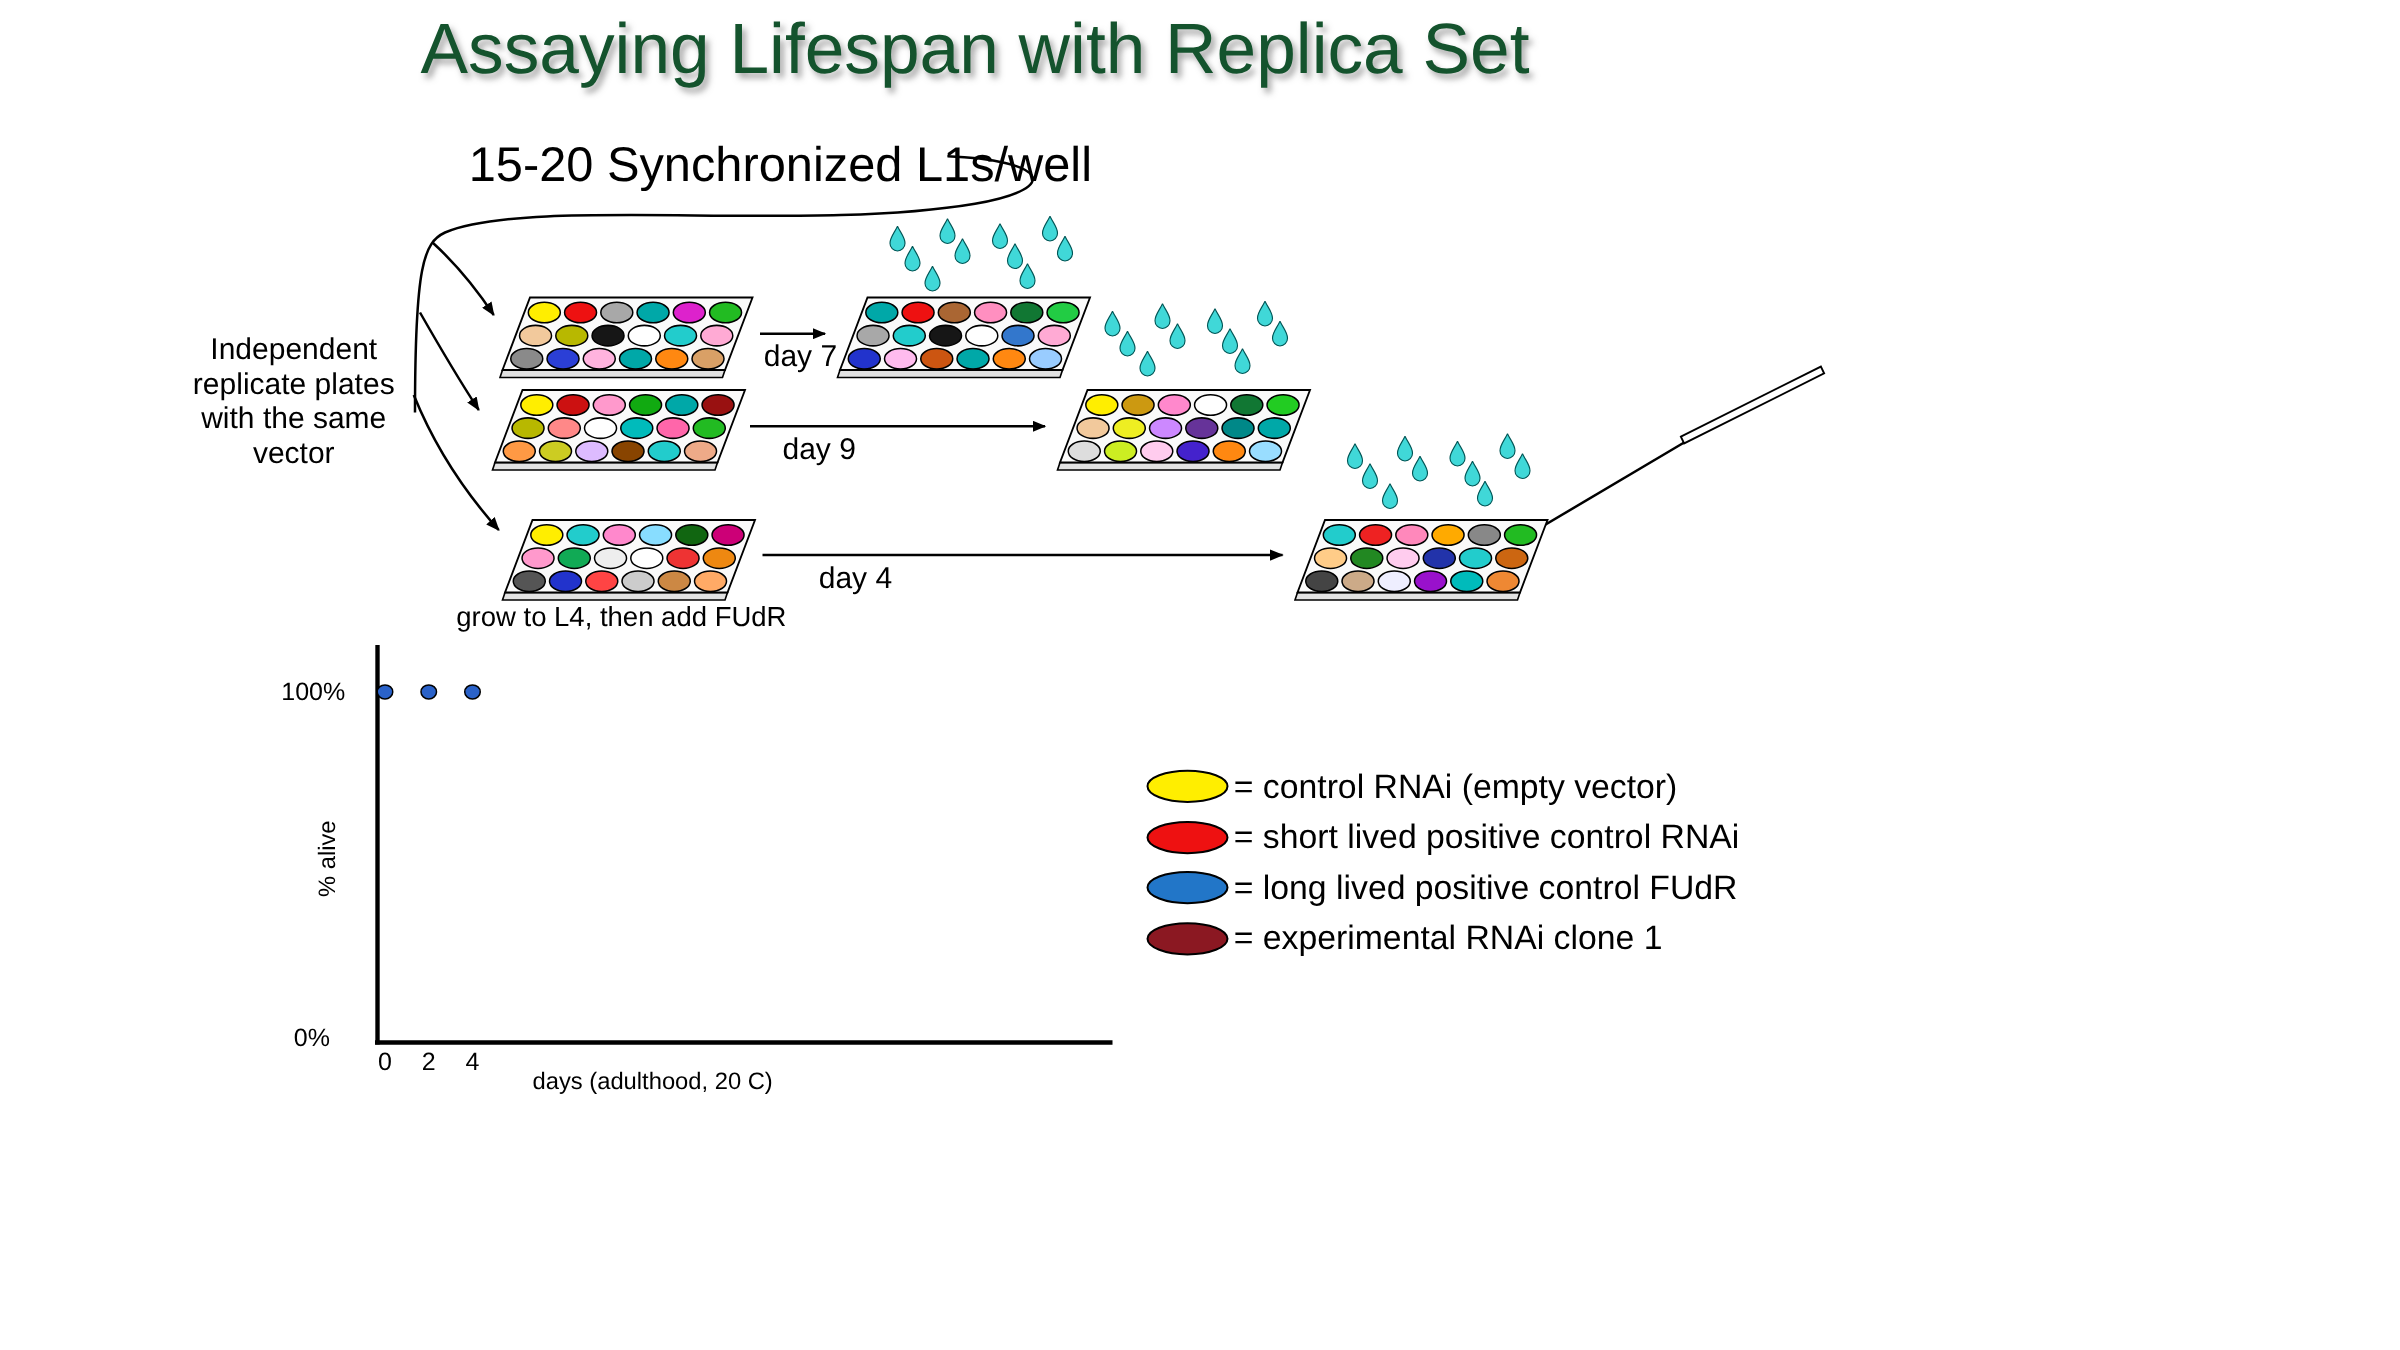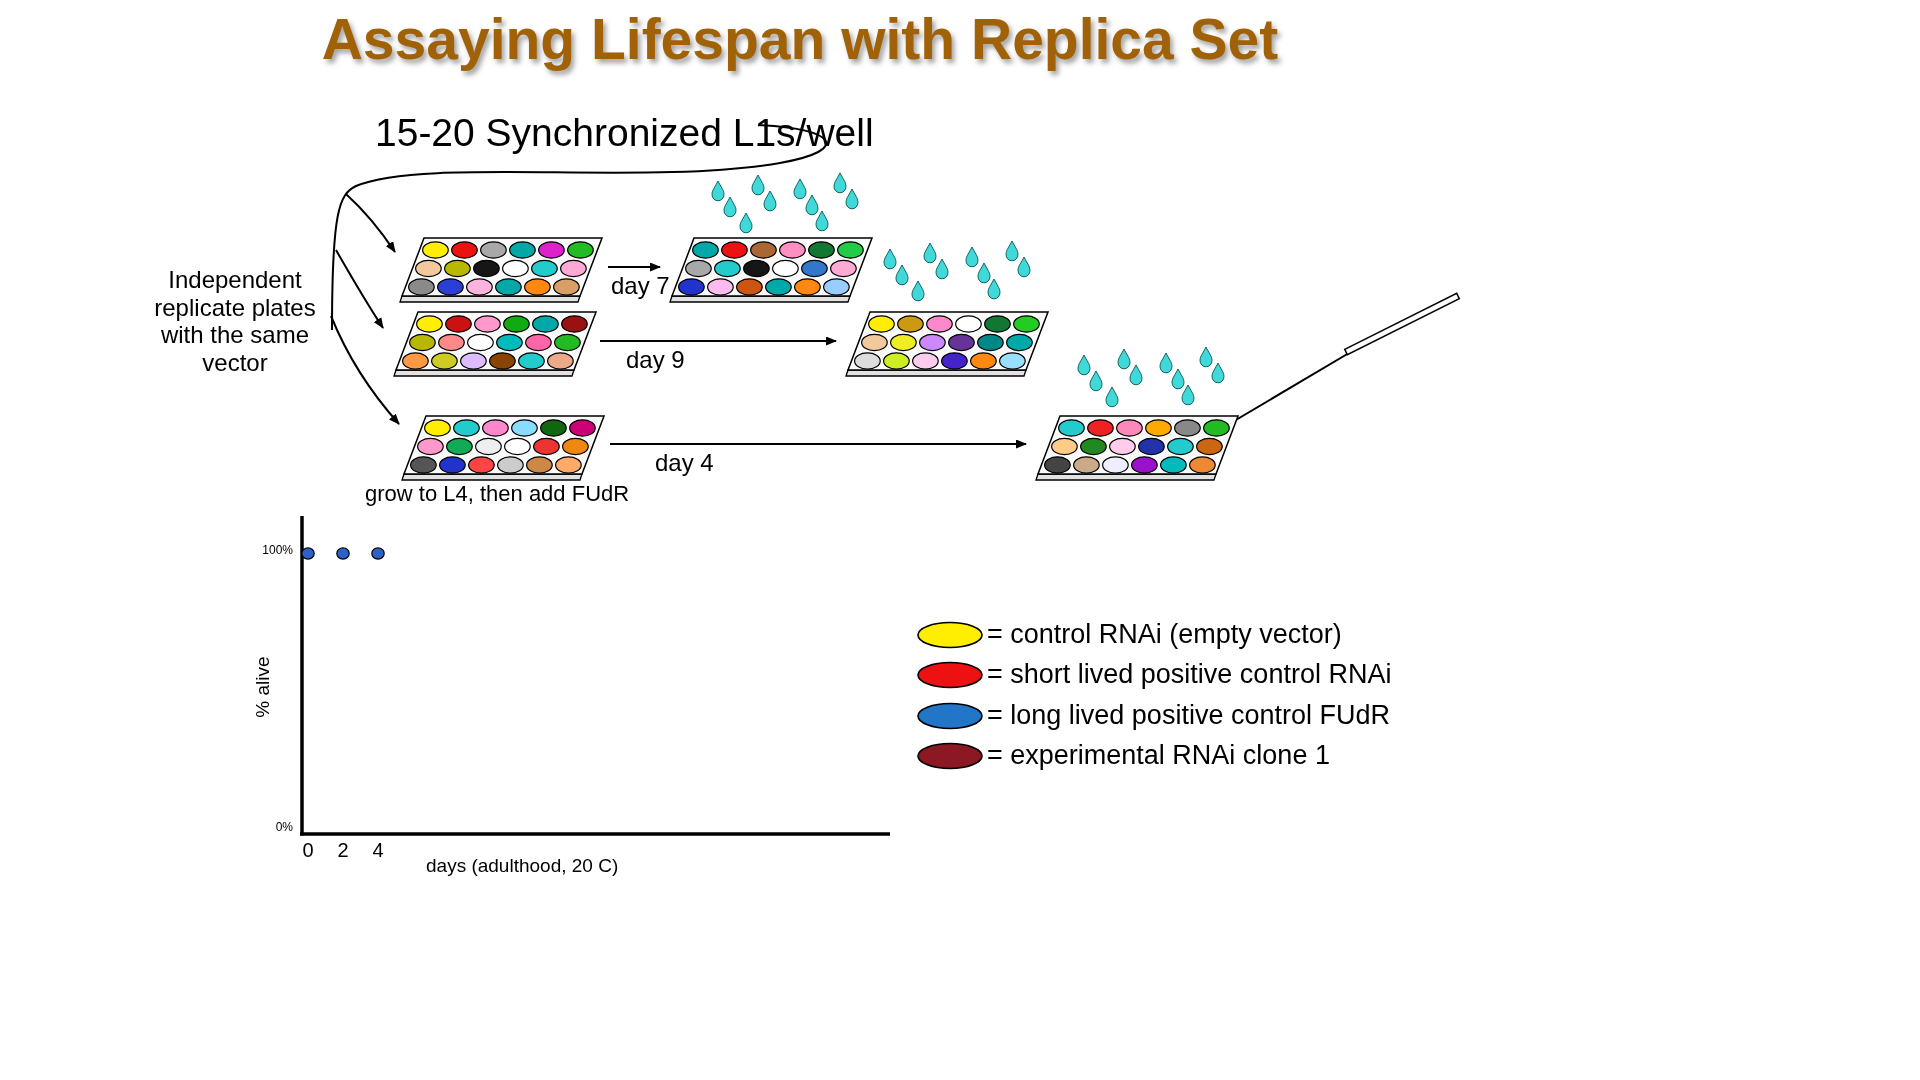--- a/index.html
+++ b/index.html
@@ -2,41 +2,40 @@
 <html><head>
 <meta charset="utf-8">
 <style>
   * { margin:0; padding:0; box-sizing:border-box; }
   body { font-family:"Liberation Sans", sans-serif; background:#fff; }
   .canvas { position:relative; width:1920px; height:1080px; background:#fff; overflow:hidden; }
   #diagram-svg { position:absolute; left:0; top:0; z-index:1; }
   .lbl { position:absolute; color:#000; z-index:2; white-space:pre; }
   h1.title {
     position:absolute; left:0; top:6px; width:1560px; text-align:center;
-    font-size:57px; font-weight:700; color:#a16207; z-index:2;
+    font-size:57px; font-weight:400; color:#14532d; z-index:2;
     text-shadow:3px 4px 5px rgba(90,90,90,.55);
-    margin-left:20px;
   }
   .sync { left:375px; top:111px; font-size:39px; }
   .replicates { left:152px; top:266px; width:166px; font-size:24px; line-height:27.5px;
                 text-align:center; white-space:normal; }
   .day { font-size:24px; }
   .d0 { left:611px; top:272px; }
   .d2 { left:626px; top:346px; }
   .d4 { left:643px; top:449px;margin-left:12px; }
   .grow { left:365px; top:481px; font-size:22px; }
   .yaxis { left:203px; top:676px; width:120px; text-align:center; font-size:19px; transform:rotate(-90deg); }
   .xaxis { left:426px; top:855px; width:300px; text-align:left; font-size:19px; }
-  .ytick { font-size:12px; text-align:right; }
+  .ytick { font-size:20px; text-align:left; }
   .t100 { left:225px; top:543px; width:68px; }
   .t0   { left:235px; top:820px; width:58px; }
   .xtick { font-size:20px; text-align:center; width:24px; }
   .x0 { left:296px; top:839px; } .x2 { left:331px; top:839px; } .x4 { left:366px; top:839px; }
   #legend { position:absolute; left:916px; top:609px; z-index:2; }
-  .legend-row { display:flex; align-items:flex-end; height:40.5px; }
+  .legend-row { display:flex; align-items:center; height:40.5px; }
   .legend-row svg { flex:0 0 auto; margin-right:3px; }
   .legend-row span { font-size:27px; color:#000; white-space:pre; }
 </style>
 </head>
 <body>
 
 <div class="canvas">
 
   <svg id="diagram-svg" width="1920" height="1080">
     <defs>

